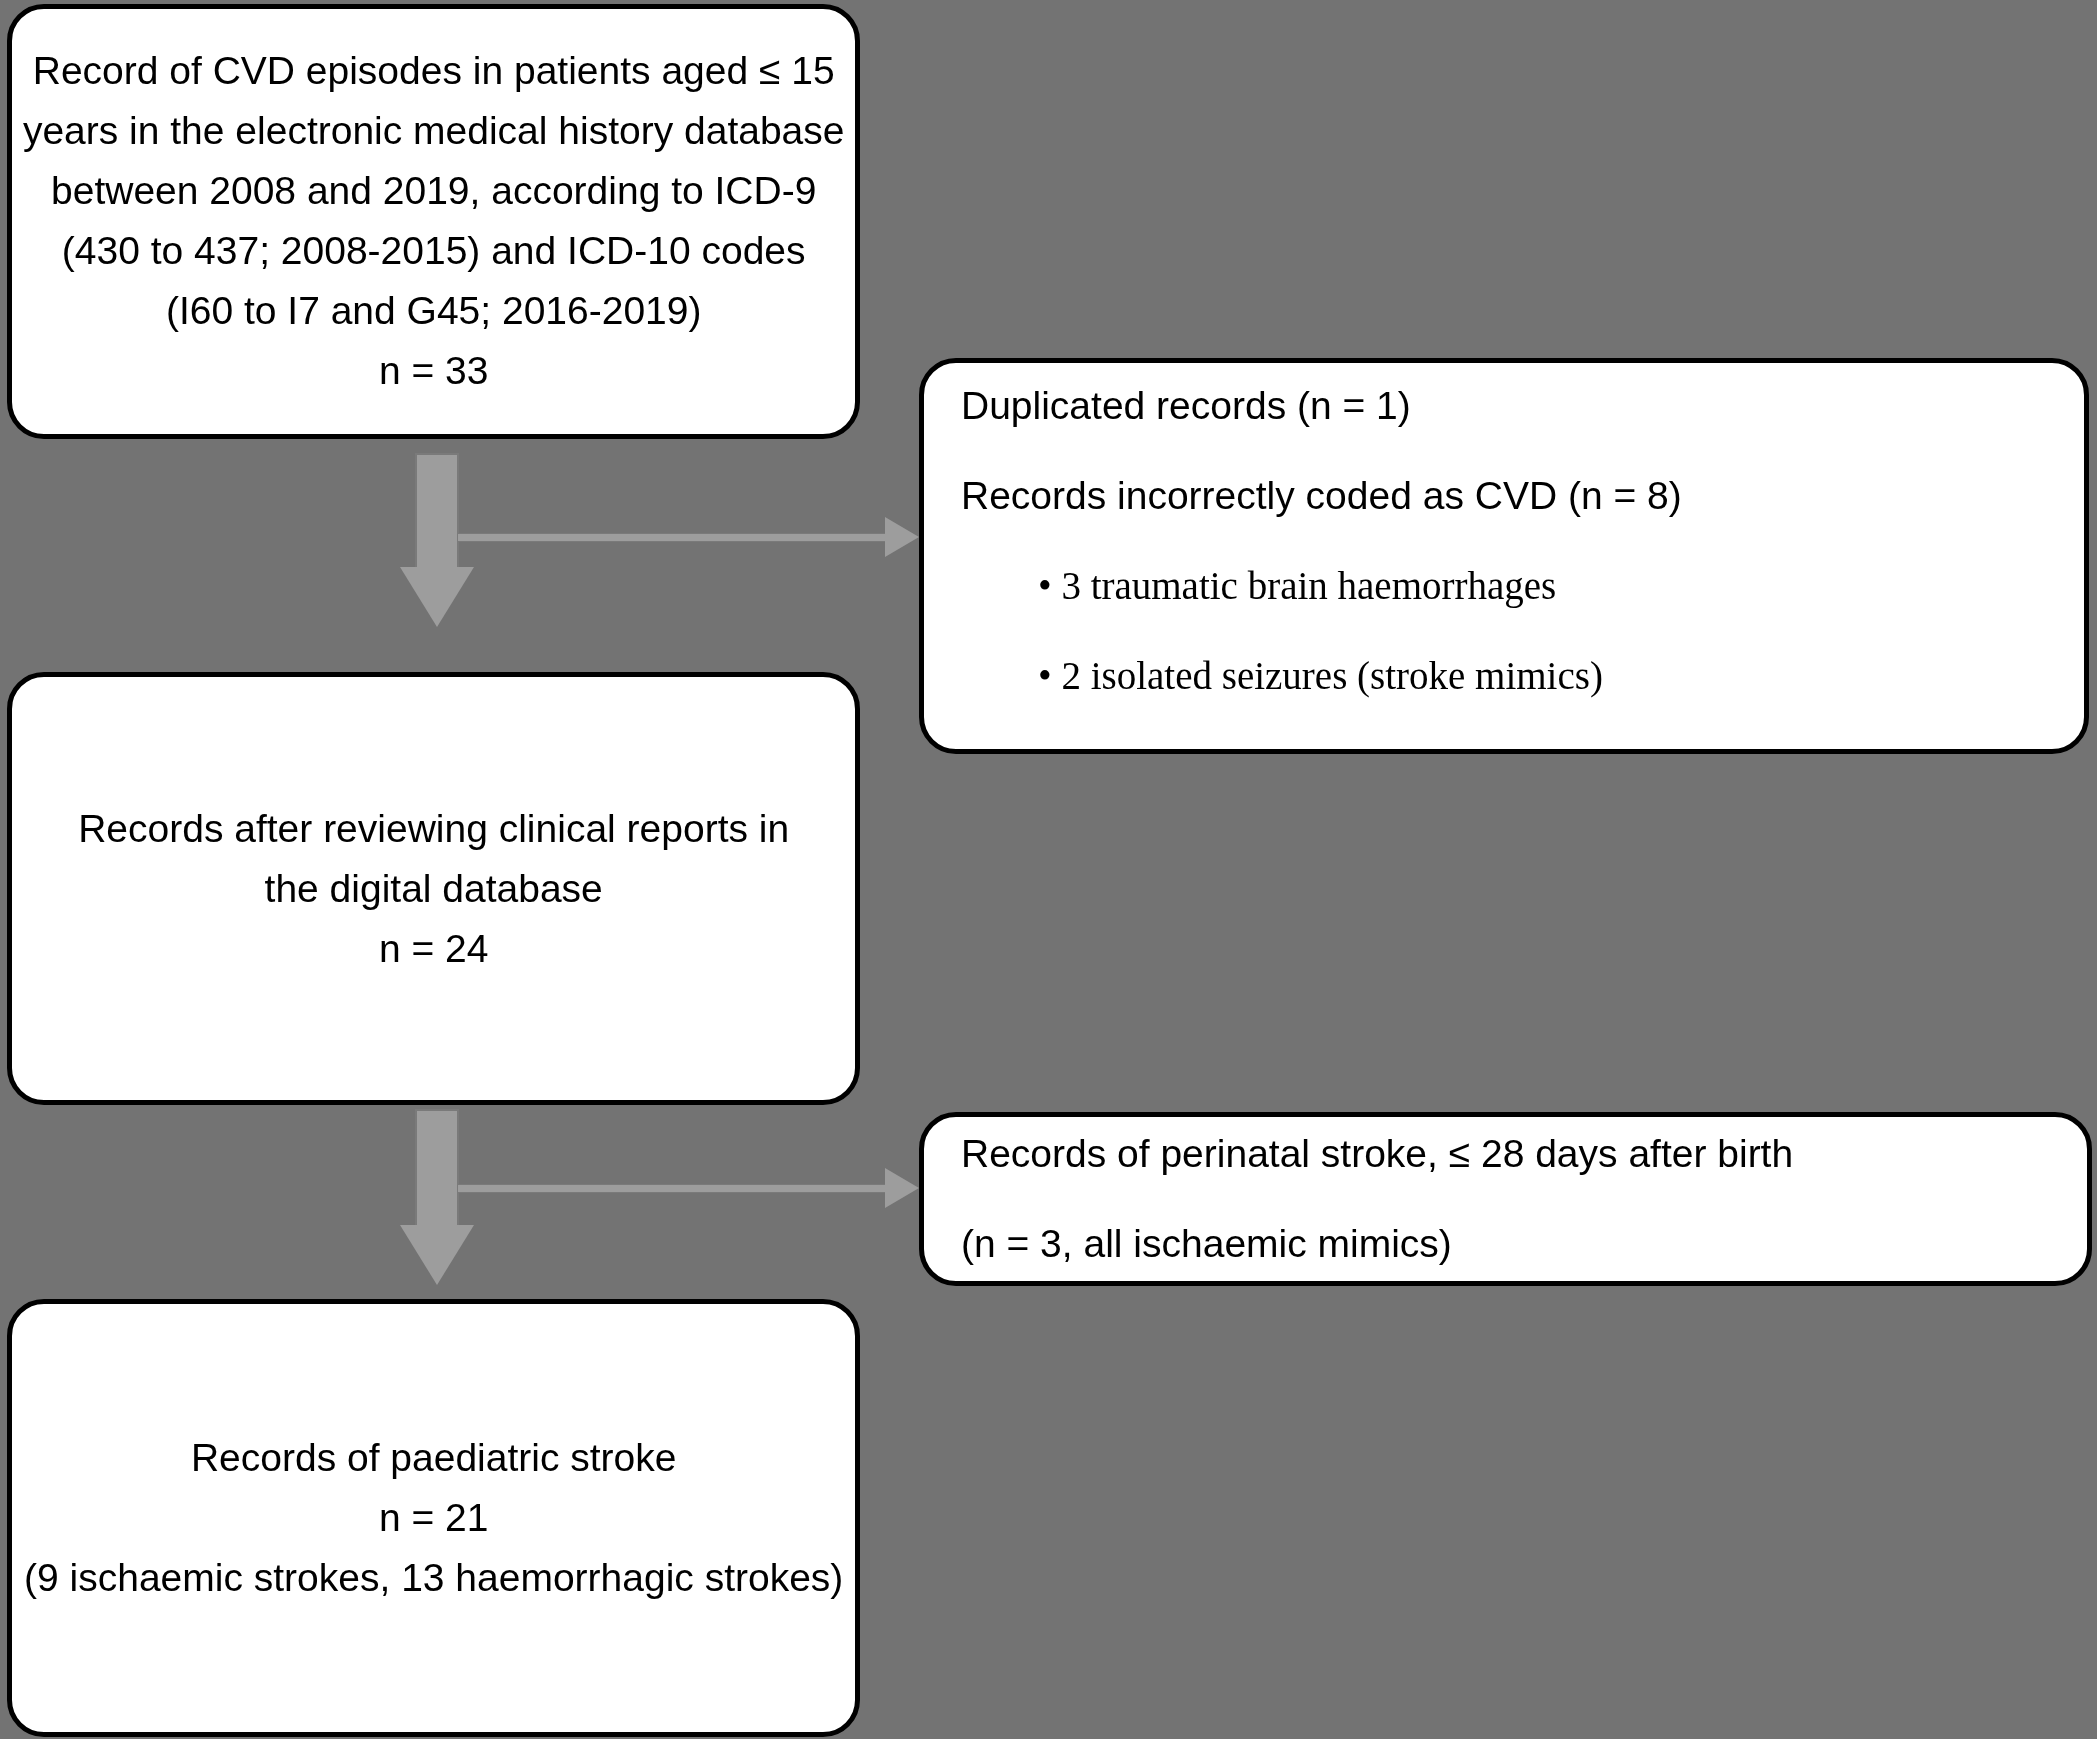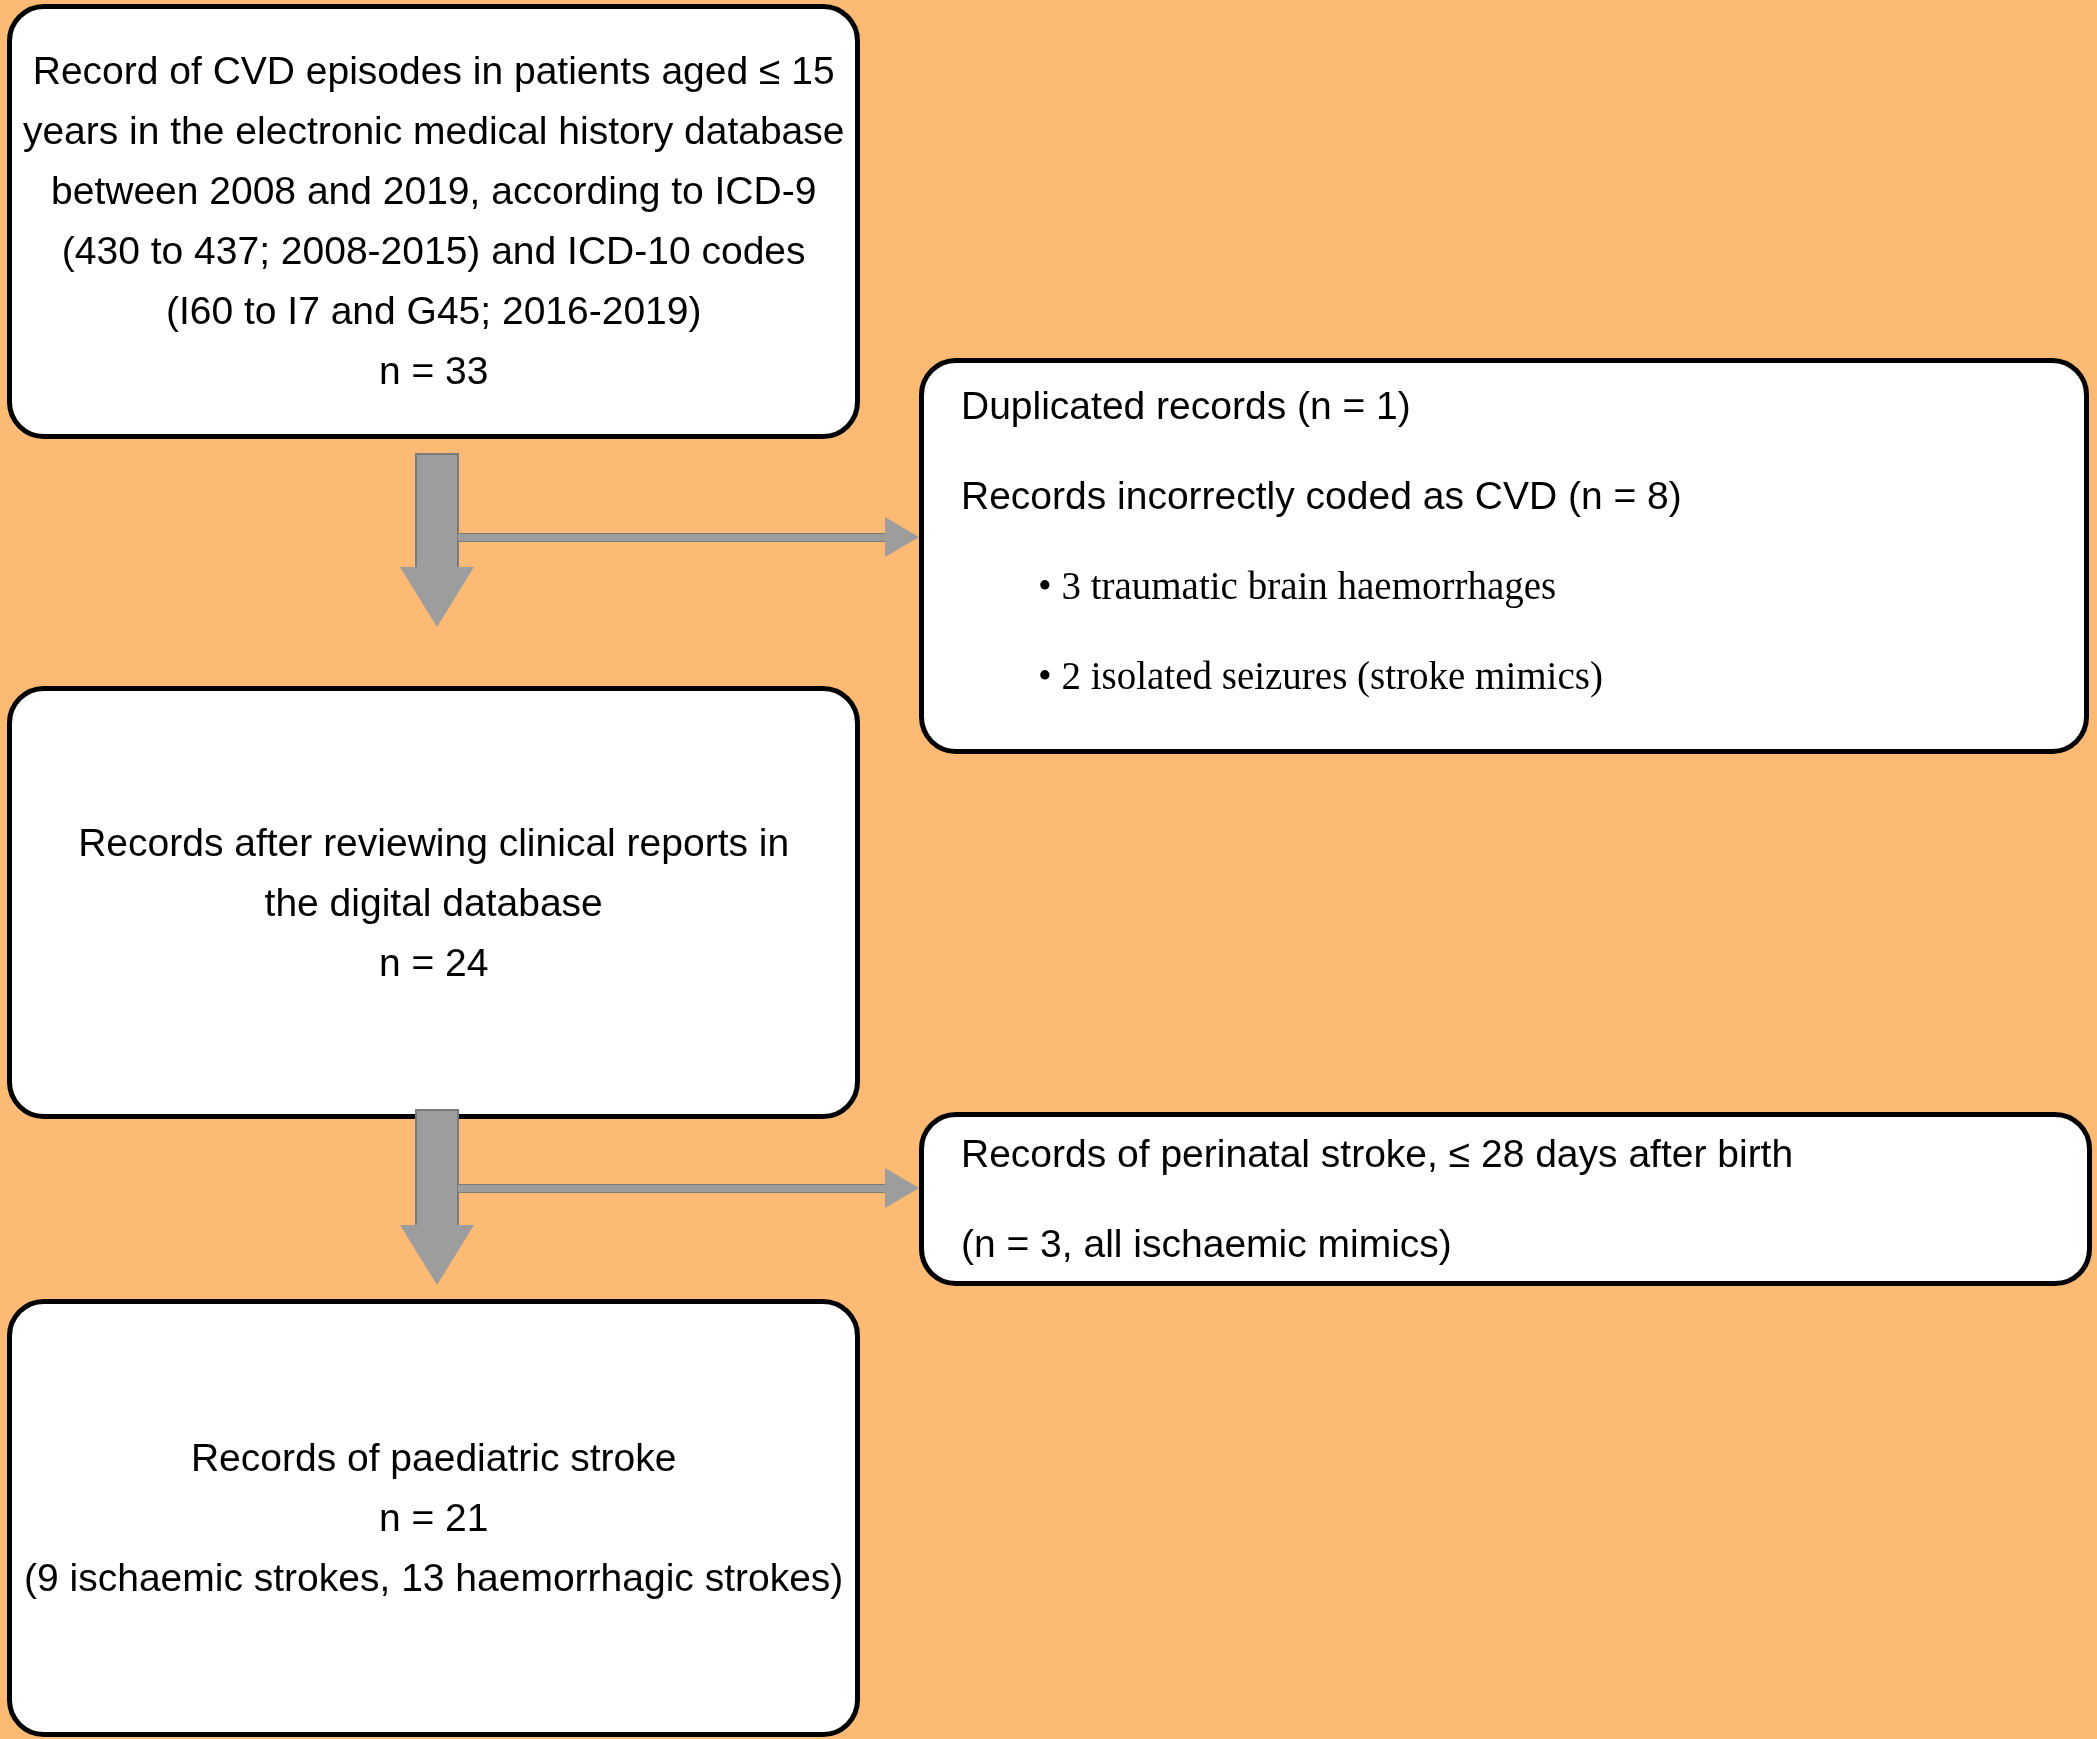--- a/index.html
+++ b/index.html
@@ -4,21 +4,21 @@
 <style>
   html, body {
     margin: 0;
     padding: 0;
     background: #ffffff;
   }
   #page {
     position: relative;
     width: 2097px;
     height: 1740px;
-    background: #fdba74;
+    background: #737373;
     overflow: hidden;
     font-family: "Liberation Sans", "DejaVu Sans", sans-serif;
   }
 
   .node {
     position: absolute;
     box-sizing: border-box;
     background: #ffffff;
     border: 5px solid #000000;
     border-radius: 37px;
@@ -132,21 +132,21 @@
     <div class="line">Duplicated records (n = 1)</div>
     <div class="gap-line"></div>
     <div class="line">Records incorrectly coded as CVD (n = 8)</div>
     <div class="gap-line"></div>
     <div class="line bullet-line">• 3 traumatic brain haemorrhages</div>
     <div class="gap-line"></div>
     <div class="line bullet-line">• 2 isolated seizures (stroke mimics)</div>
     <div class="gap-line"></div>
   </div>
 
-  <div class="node centered" style="left:7.2px; top:686px; width:853px; height:433px;">
+  <div class="node centered" style="left:7.2px; top:672px; width:853px; height:433px;">
     <div class="line">Records after reviewing clinical reports in</div>
     <div class="line">the digital database</div>
     <div class="line">n = 24</div>
   </div>
 
   <div class="v-arrow" style="left:400px; top:1109px; width:74px; height:177px;">
     <div class="shaft" style="height:118px;"></div>
     <div class="head" style="top:116px;"></div>
   </div>
 

